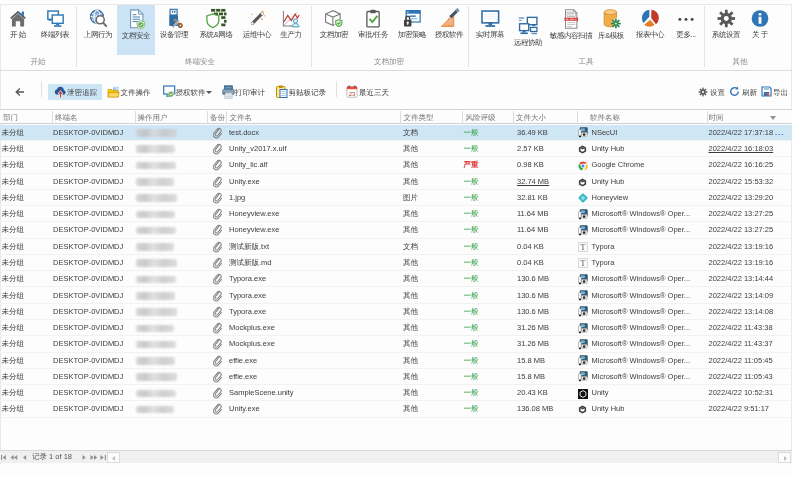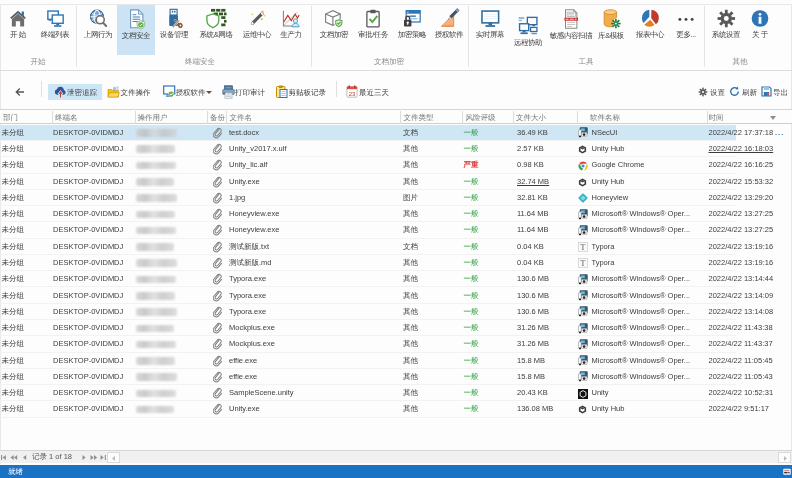--- a/index.html
+++ b/index.html
@@ -5,21 +5,21 @@
 html,body{width:792px;height:478px;overflow:hidden;background:#fff;font-family:"Liberation Sans",sans-serif;}
 .abs{position:absolute;}
 .ritem{position:absolute;text-align:center;transform:translateX(-50%);}
 .ritem svg{display:block;margin:0 auto;}
 .rlabel{font-size:7.5px;letter-spacing:-0.4px;color:#404040;white-space:nowrap;margin-top:1px;}
 .glabel{position:absolute;top:57px;font-size:7.5px;color:#8a8a8a;transform:translateX(-50%);white-space:nowrap;}
 .gsep{position:absolute;top:6px;height:61px;width:1px;background:#e4e4e4;}
 .tbtxt{font-size:7.5px;color:#404040;white-space:nowrap;}
 .hdrcell{position:absolute;top:0;font-size:7.5px;color:#767676;line-height:15px;white-space:nowrap;}
 .hsep{position:absolute;top:1px;height:13px;width:1px;background:#dcdcdc;}
-.row{position:absolute;left:0;width:736px;height:16.28px;border-bottom:1px solid #f2f2f2;}
+.row{position:absolute;left:0;width:792px;height:16.28px;border-bottom:1px solid #f2f2f2;}
 .c{position:absolute;top:0;font-size:7.5px;color:#3c3c3c;line-height:16px;white-space:nowrap;}
 .blur{position:absolute;top:4.5px;height:7.5px;border-radius:2px;background:linear-gradient(90deg,#cdcdcd,#b9b9b9 22%,#d8d8d8 45%,#bfbfbf 68%,#d2d2d2);filter:blur(1.1px);opacity:.75;}
 .green{color:#2f9e44;}
 .red{color:#e03131;font-weight:bold;}
 </style></head>
 <body>
 <div class="abs" style="left:0;top:0;width:792px;height:478px;background:#fdfdfd;">
 
 <div class="abs" style="left:0;top:4px;width:792px;height:1px;background:#e8e8e8;"></div>
 <div class="abs" style="left:0;top:4px;width:1px;height:460px;background:#e8e8e8;"></div>
@@ -815,21 +815,12 @@
 <div class="abs" style="left:32px;top:0;font-size:7.5px;color:#555;line-height:12.5px;">记录 1 of 18</div>
 <div class="abs" style="left:107px;top:1px;width:13px;height:10.5px;background:#fcfcfc;border:1px solid #dadada;"></div>
 <svg class="abs" style="left:111.5px;top:4.5px;" width="4" height="5" viewBox="0 0 4 5">
         <polygon points="3,0 3,5 0,2.5" fill="#bdbdbd"></polygon>
       </svg>
 <div class="abs" style="left:778px;top:1px;width:13px;height:10.5px;background:#fcfcfc;border:1px solid #dadada;"></div>
 <svg class="abs" style="left:783.5px;top:4.5px;" width="4" height="5" viewBox="0 0 4 5">
         <polygon points="0,0 0,5 3,2.5" fill="#bdbdbd"></polygon>
       </svg>
 </div>
-<div class="abs" style="left:0;top:464.5px;width:792px;height:13.5px;background:#1a72c4;">
-<div class="abs" style="left:8px;top:0;font-size:7.5px;color:#fff;line-height:13.5px;">就绪</div>
-<svg class="abs" style="left:783px;top:3px;" width="8" height="8" viewBox="0 0 8 8">
-<rect x="0.3" y="0.8" width="7.4" height="6" rx="0.8" fill="#fff"></rect>
-<rect x="1.2" y="3.8" width="3.4" height="1.6" fill="#333"></rect>
-<rect x="5.2" y="3.8" width="1.4" height="1.6" fill="#333"></rect>
-<rect x="1.2" y="1.8" width="5.4" height="0.9" fill="#c55a5a"></rect>
-</svg>
-</div>
 </div>
 </body></html>

